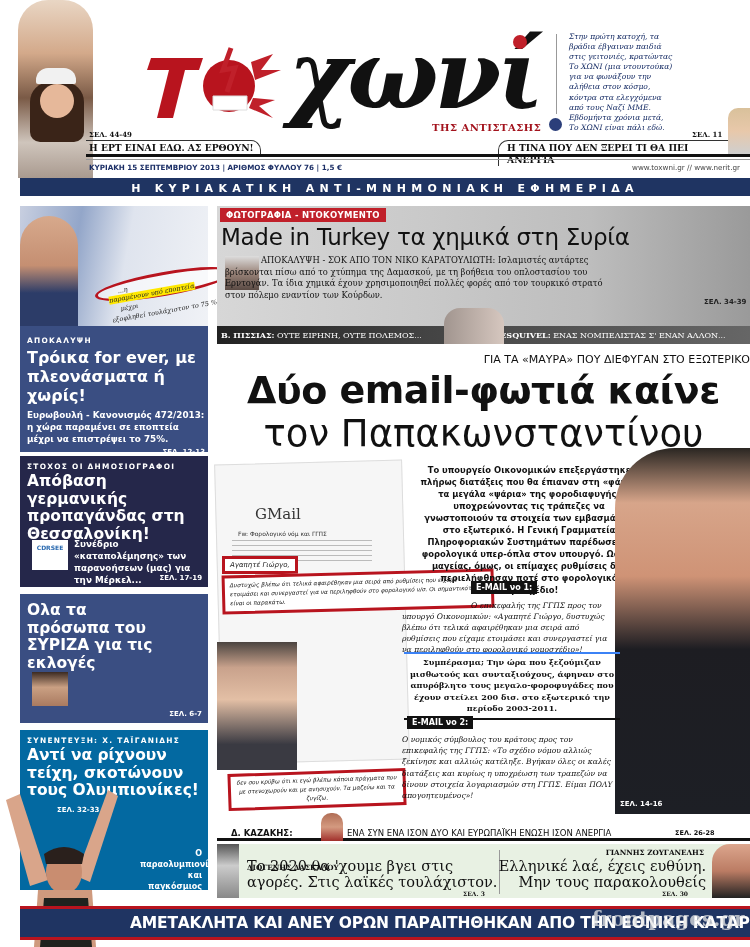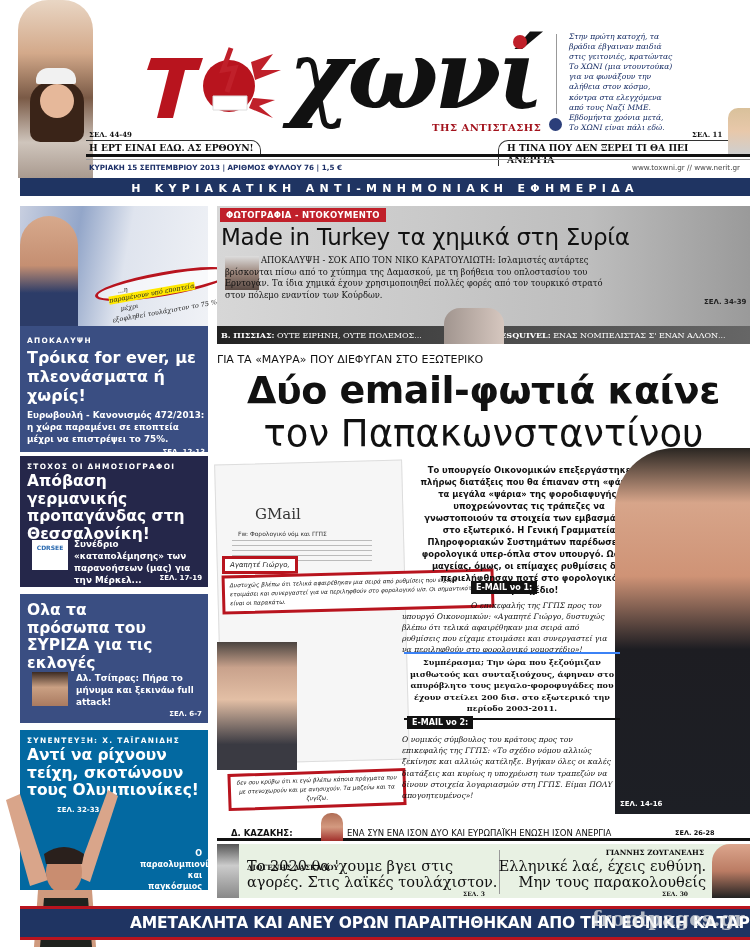--- a/index.html
+++ b/index.html
@@ -48,21 +48,21 @@
   .turkey .badge{position:absolute;left:3px;top:2px;background:#c0202a;color:#fff;font-weight:bold;font-size:8.5px;padding:2px 6px;letter-spacing:.3px}
   .turkey .t-hed{position:absolute;left:4px;top:18px;font-size:23px;color:#111;letter-spacing:-.3px}
   .turkey .karat{position:absolute;left:8px;top:50px;width:34px;height:34px;background:linear-gradient(180deg,#ddd,#9a8479 50%,#5a4a44);}
   .turkey .t-body{position:absolute;left:8px;top:49px;width:400px;font-family:"DejaVu Serif",serif;font-size:8.4px;line-height:11.6px;color:#111;text-indent:36px}
   .turkey .t-sel{position:absolute;left:487px;top:92px;font-weight:bold;font-size:7px;color:#222}
   .turkey .strip{position:absolute;left:0;top:120px;width:533px;height:18px;background:linear-gradient(90deg,#222 0%,#444 40%,#666 100%);color:#fff;font-family:"DejaVu Serif",serif;font-size:8px;line-height:18px}
   .turkey .strip .l{position:absolute;left:4px}
   .turkey .strip .r{position:absolute;left:264px}
   .turkey .faces{position:absolute;left:227px;top:102px;width:60px;height:36px;background:linear-gradient(90deg,#a1958f,#d6c7bf);border-radius:16px 16px 0 0}
   
-  .kicker-main{left:217px;top:353px;width:533px;text-align:left;font-size:11px;color:#111}
+  .kicker-main{left:217px;top:353px;width:533px;text-align:right;font-size:11px;color:#111}
   .hed-main1{left:217px;top:369px;width:533px;text-align:center;font-weight:bold;font-size:38px;letter-spacing:-.5px;line-height:42px}
   .hed-main2{left:217px;top:413px;width:533px;text-align:center;font-size:37px;line-height:42px}
   .docpaper{left:218px;top:462px;width:188px;height:300px;background:#f6f6f6;border:1px solid #ddd;transform:rotate(-1.5deg)}
   .gmail{left:255px;top:505px;font-family:"DejaVu Serif",serif;font-size:15px;color:#333}
   .fw{left:238px;top:530px;font-size:6px;color:#333}
   .doc-lines{left:232px;top:540px;width:140px;height:22px;background:repeating-linear-gradient(180deg,#bbb 0 1px,transparent 1px 5px)}
   .redbox{border:3px solid #b8141e;background:#fff;font-family:"DejaVu Sans",sans-serif;font-style:italic;color:#222}
   .rb1{left:222px;top:556px;padding:2px 5px;font-size:7px}
   .rb2{left:222px;top:572px;width:272px;padding:3px 5px;font-size:5.8px;line-height:9px;transform:rotate(-1.5deg)}
   .rb3{left:228px;top:771px;width:178px;padding:2px 5px;font-size:5.8px;line-height:9px;transform:rotate(-2deg);text-align:center}
@@ -162,21 +162,20 @@
   <div class="thumb" style="left:12px;top:84px;width:36px;height:30px;background:#fff;color:#2a6ab0;font-size:6px;font-weight:bold;text-align:center;line-height:12px;padding-top:2px">CDRSEE</div>
   <div class="dek" style="position:absolute;left:54px;top:82px;width:130px">Συνέδριο «καταπολέμησης» των παρανοήσεων (μας) για την Μέρκελ...</div>
   <div class="sel" style="position:absolute;right:6px;top:118px">ΣΕΛ. 17-19</div>
 </div>
 
 <div class="abs lbox b3">
   <div style="position:absolute;left:7px;top:6px;width:178px">
     <div class="hed" style="margin-top:2px;font-size:15.5px;line-height:17.5px;width:140px">Ολα τα πρόσωπα του ΣΥΡΙΖΑ για τις εκλογές</div>
   </div>
   <div class="thumb" style="left:12px;top:78px;width:36px;height:34px;background:linear-gradient(180deg,#3b2a22,#caa083 45%,#a97a60)"></div>
-  <div class="dek" style="position:absolute;left:56px;top:78px;width:120px">Αλ. Τσίπρας: Πήρα το μήνυμα και ξεκινάω full attack!</div>
   <div class="sel" style="position:absolute;right:6px;top:116px">ΣΕΛ. 6-7</div>
 </div>
 
 <div class="abs lbox b4">
   <div style="position:absolute;left:7px;top:6px;width:182px">
     <div class="kick">ΣΥΝΕΝΤΕΥΞΗ: Χ. ΤΑΪΓΑΝΙΔΗΣ</div>
     <div class="hed" style="margin-top:2px;font-size:15.5px;line-height:17.5px">Αντί να ρίχνουν τείχη, σκοτώνουν τους Ολυμπιονίκες!</div>
     <div class="sel" style="text-align:left;margin:6px 0 0 30px">ΣΕΛ. 32-33</div>
   </div>
   <div class="dek" style="position:absolute;right:6px;top:118px;width:62px;text-align:right;font-size:8px;line-height:11px">Ο παραολυμπιονίκης και παγκόσμιος πρωταθλητής.</div>

